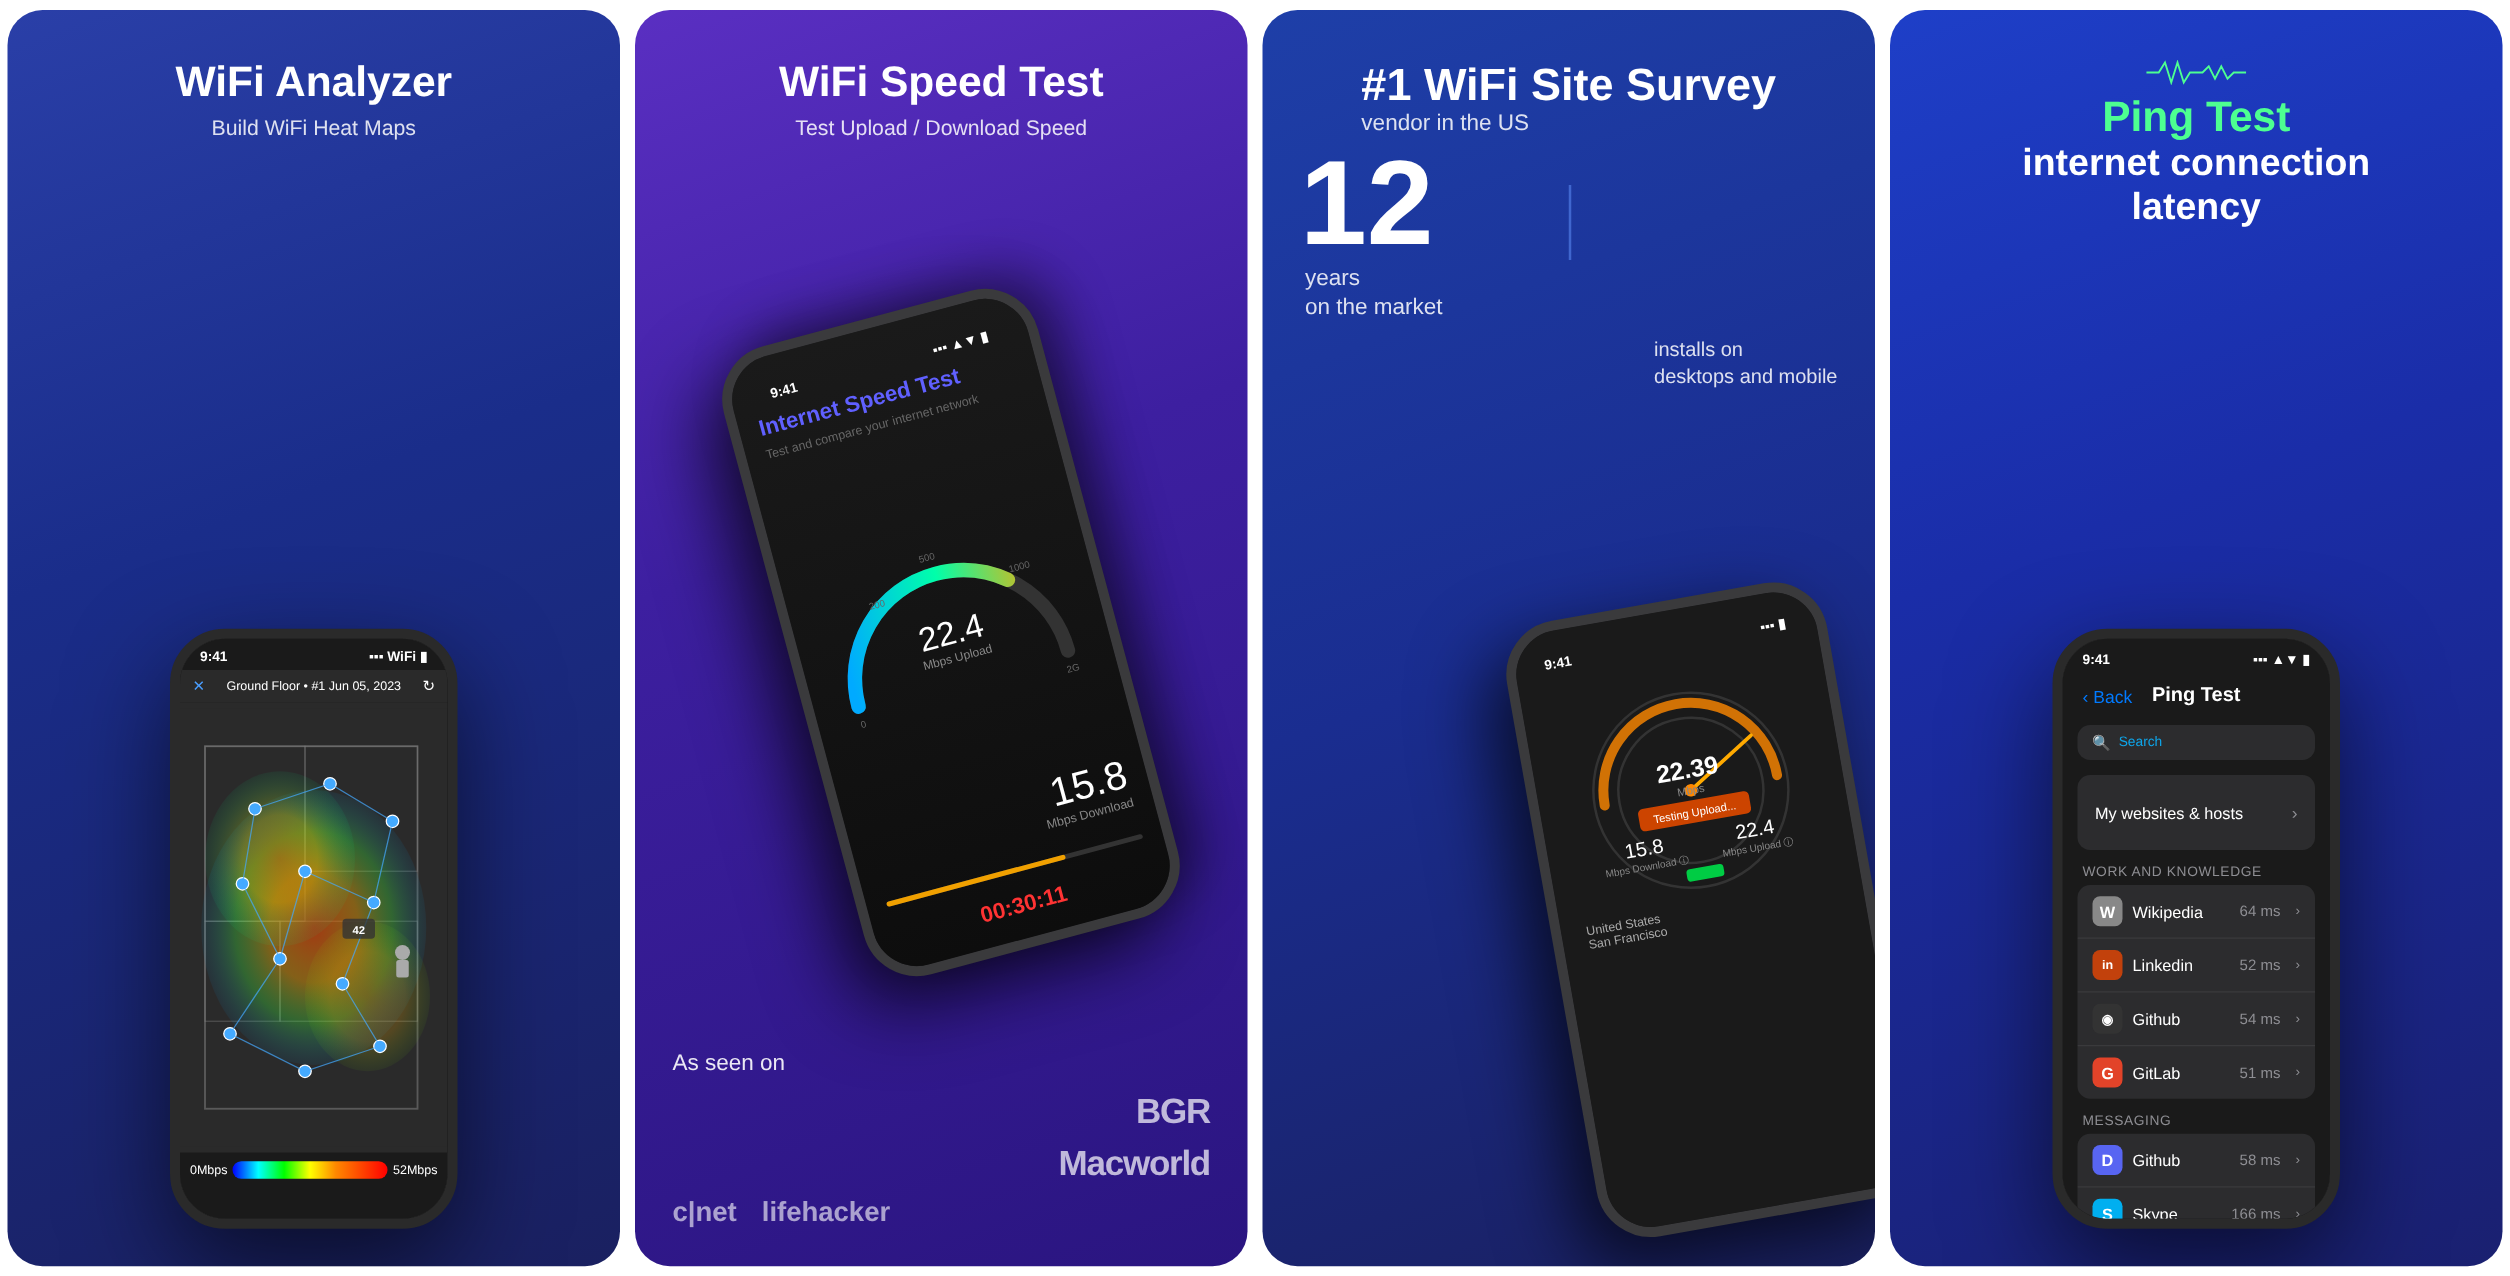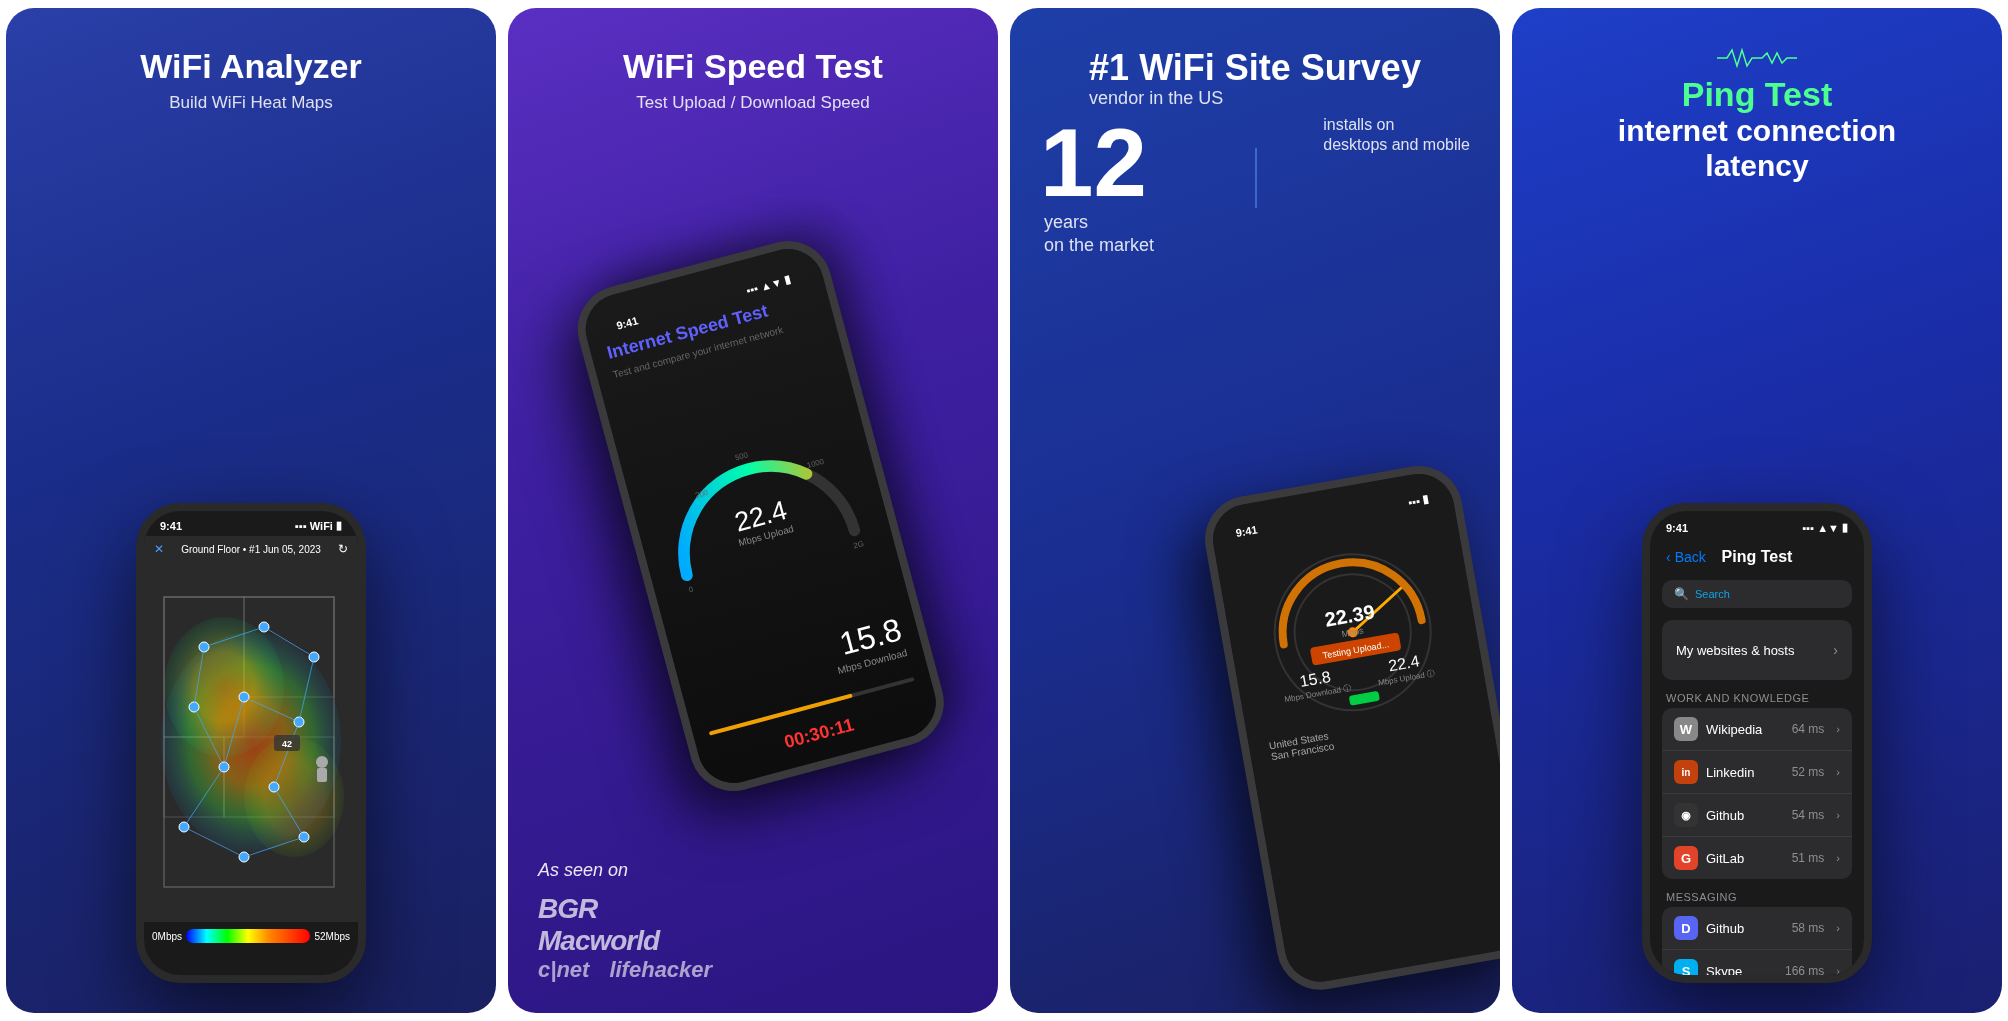--- a/index.html
+++ b/index.html
@@ -184,33 +184,33 @@
       color: #ff3333;
       text-align: center;
       margin-top: 10px;
     }
 
     
     .as-seen-on {
       margin-top: 20px;
       width: 100%;
       text-align: left;
-      font-style: italic;
     }
 
     .as-seen-label {
       font-size: 18px;
       color: rgba(255,255,255,0.9);
       margin-bottom: 12px;
     }
 
     .press-logos {
       display: flex;
       flex-direction: column;
-      gap: 0;
+      gap: 10px;
+      text-align: right;
     }
 
     .press-logo {
       font-size: 28px;
       font-weight: 900;
       color: rgba(255,255,255,0.7);
       letter-spacing: -1px;
     }
 
     .press-logo-row {
@@ -250,20 +250,21 @@
       font-size: 16px;
       color: rgba(255,255,255,0.85);
       line-height: 1.3;
     }
 
     .stats-row {
       display: flex;
       gap: 14px;
       align-items: flex-start;
       margin-bottom: 36px;
+      flex-direction: column;
     }
 
     
     .phone-survey {
       width: 260px;
       height: 500px;
       background: #1c1c1e;
       border-radius: 44px;
       border: 8px solid #3a3a3c;
       box-shadow: -20px 20px 60px rgba(0,0,0,0.7);

